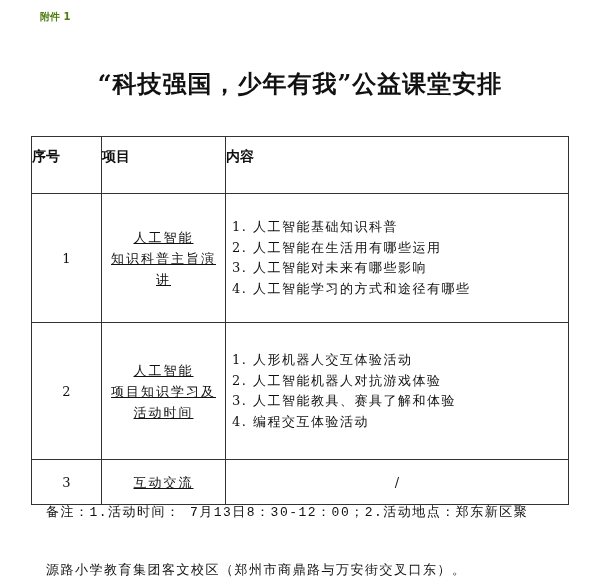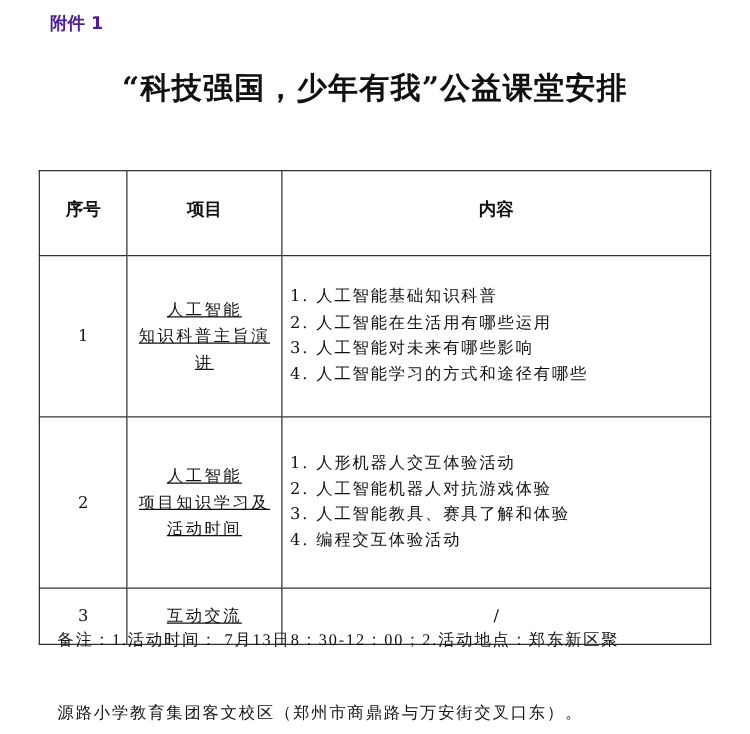--- a/index.html
+++ b/index.html
@@ -1,30 +1,30 @@
 <!DOCTYPE html>
 <html><head>
 <meta charset="utf-8">
 <style>
   html, body { margin:0; padding:0; background:#ffffff; }
   body { width:600px; height:587px; position:relative; overflow:hidden; color:#111; }
-  .attach { position:absolute; left:40px; top:10px; font-family:"DejaVu Sans", sans-serif; font-size:14px; font-weight:bold; color:#4c1d95; }
-  .title { position:absolute; left:0; width:600px; top:54px; text-align:center; font-family:"DejaVu Serif", serif; font-size:24px; font-weight:bold; letter-spacing:1px; color:#111; }
+  .attach { position:absolute; left:40px; top:10px; font-family:"DejaVu Sans", sans-serif; font-size:10px; font-weight:bold; color:#4d7c0f; }
+  .title { position:absolute; left:0; width:600px; top:68px; text-align:center; font-family:"DejaVu Serif", serif; font-size:24px; font-weight:bold; letter-spacing:1px; color:#111; }
   table { position:absolute; left:31px; top:136px; width:537px; border-collapse:collapse; table-layout:fixed; }
   td, th { border:1.3px solid #333; padding:0; }
-  th { font-family:"DejaVu Sans", sans-serif; font-size:14px; font-weight:bold; height:45px; vertical-align:top; padding-top:22px; text-align:center; }
+  th { font-family:"DejaVu Sans", sans-serif; font-size:14px; font-weight:bold; height:45px; vertical-align:top; padding-top:11px; text-align:left; }
   td { font-family:"DejaVu Serif", serif; font-size:13px; }
   .c-no { text-align:center; vertical-align:middle; }
   .c-item { text-align:center; vertical-align:middle; line-height:21px; letter-spacing:2px;text-decoration:underline; }
   .c-content { vertical-align:middle; padding-left:6px; line-height:20.5px; letter-spacing:1.5px;margin-left:32px; }
   .c-content div { white-space:nowrap; }
   .r1 td { height:128px; }
   .r2 td { height:136px; }
   .r3 td { height:44px; }
-  .note { position:absolute; left:46px; width:520px; font-family:Liberation Serif, serif; font-size:13px; letter-spacing:1.5px; white-space:nowrap; }
+  .note { position:absolute; left:46px; width:520px; font-family:Liberation Mono, monospace; font-size:13px; letter-spacing:1.5px; white-space:nowrap; }
 </style>
 </head>
 <body>
 
 <div class="attach">附件 1</div>
 <div class="title">“科技强国，少年有我”公益课堂安排</div>
 
 <table>
   <colgroup>
     <col style="width:70px">

